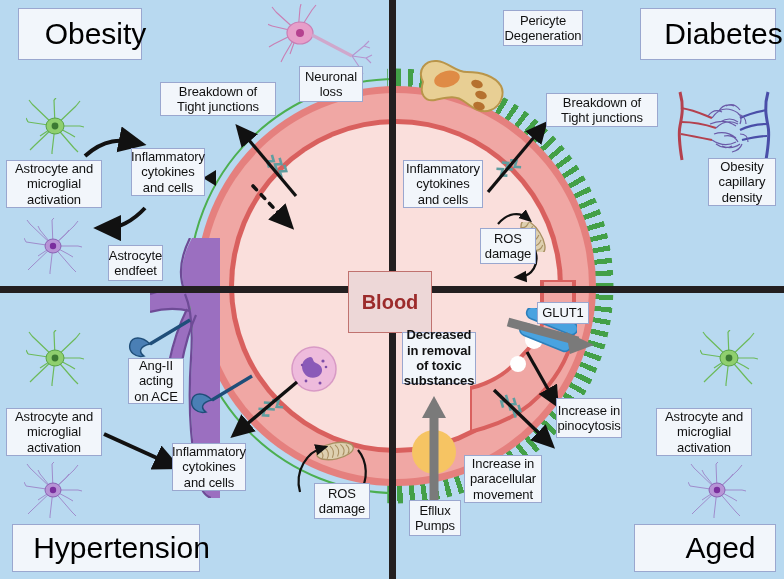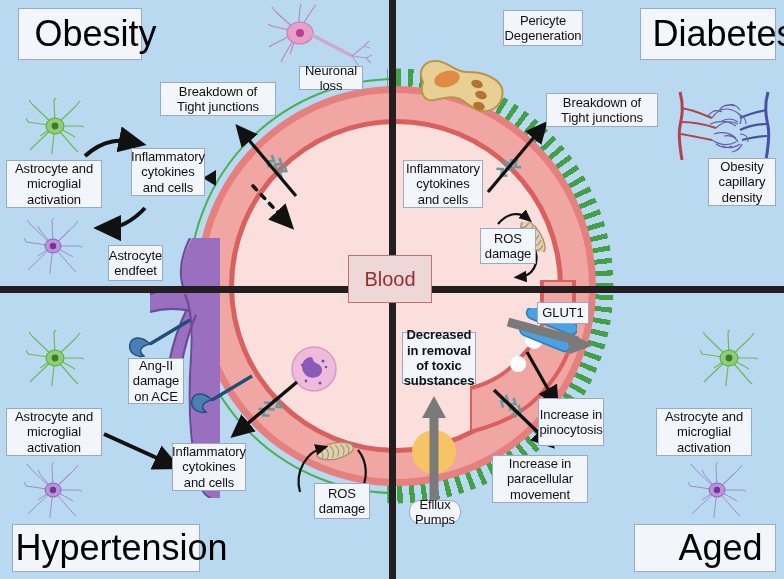--- a/index.html
+++ b/index.html
@@ -30,21 +30,21 @@
     box-sizing:border-box;
     padding:2px 3px;
     z-index:60;
     letter-spacing:-0.1px;
   }
   .title-lbl{
     position:absolute;
     background:#f2f6fb;
     border:1px solid #9aa7cf;
     color:#000;
-    font-size:36px;
+    font-size:30px;
     display:flex;align-items:center;justify-content:center;
     box-sizing:border-box;
     z-index:60;
     font-weight:400;
     padding-left:31px;
   }
   .blood-lbl{
     position:absolute;
     background:#edd7d7;
     border:1.5px solid #c0726f;
@@ -375,39 +375,39 @@
   </svg>
 
   <div class="divider horiz"></div>
   <div class="divider vert"></div>
 
   <div class="title-lbl" style="left:18px;top:8px;width:124px;height:52px;">Obesity</div>
   <div class="title-lbl" style="left:640px;top:8px;width:136px;height:52px;">Diabetes</div>
   <div class="title-lbl" style="left:12px;top:524px;width:188px;height:48px;">Hypertension</div>
   <div class="title-lbl" style="left:634px;top:524px;width:142px;height:48px;">Aged</div>
 
-  <div class="blood-lbl" style="left:348px;top:255px;width:84px;height:48px;">Blood</div>
+  <div class="blood-lbl" style="left:348px;top:271px;width:84px;height:62px;font-weight:bold;">Blood</div>
 
   <div class="lbl" style="left:160px;top:82px;width:116px;height:34px;">Breakdown of Tight junctions</div>
-  <div class="lbl" style="left:299px;top:66px;width:64px;height:24px;">Neuronal loss</div>
+  <div class="lbl" style="left:299px;top:66px;width:64px;height:36px;">Neuronal loss</div>
   <div class="lbl" style="left:131px;top:148px;width:74px;height:48px;">Inflammatory cytokines and cells</div>
   <div class="lbl" style="left:6px;top:160px;width:96px;height:48px;">Astrocyte and microglial activation</div>
   <div class="lbl" style="left:108px;top:245px;width:55px;height:36px;">Astrocyte endfeet</div>
 
   <div class="lbl" style="left:503px;top:10px;width:80px;height:36px;">Pericyte Degeneration</div>
   <div class="lbl" style="left:546px;top:93px;width:112px;height:34px;">Breakdown of Tight junctions</div>
   <div class="lbl" style="left:403px;top:160px;width:80px;height:48px;">Inflammatory cytokines and cells</div>
   <div class="lbl" style="left:480px;top:228px;width:56px;height:36px;">ROS damage</div>
   <div class="lbl" style="left:708px;top:158px;width:68px;height:48px;">Obesity capillary density</div>
 
-  <div class="lbl" style="left:128px;top:358px;width:56px;height:46px;">Ang-II damage on ACE</div>
+  <div class="lbl" style="left:128px;top:358px;width:56px;height:46px;">Ang-II acting on ACE</div>
   <div class="lbl" style="left:6px;top:408px;width:96px;height:48px;">Astrocyte and microglial activation</div>
   <div class="lbl" style="left:172px;top:443px;width:74px;height:48px;">Inflammatory cytokines and cells</div>
   <div class="lbl" style="left:314px;top:483px;width:56px;height:36px;">ROS damage</div>
 
   <div class="lbl" style="left:402px;top:332px;width:74px;height:52px;font-weight:bold;">Decreased in removal of toxic substances</div>
-  <div class="lbl" style="left:409px;top:500px;width:52px;height:24px;border-radius:11px;">Efllux Pumps</div>
+  <div class="lbl" style="left:409px;top:500px;width:52px;height:36px;">Efllux Pumps</div>
   <div class="lbl" style="left:537px;top:302px;width:52px;height:22px;">GLUT1</div>
-  <div class="lbl" style="left:538px;top:398px;width:66px;height:48px;">Increase in pinocytosis</div>
-  <div class="lbl" style="left:492px;top:455px;width:96px;height:48px;">Increase in paracellular movement</div>
+  <div class="lbl" style="left:556px;top:398px;width:66px;height:40px;">Increase in pinocytosis</div>
+  <div class="lbl" style="left:464px;top:455px;width:78px;height:48px;">Increase in paracellular movement</div>
   <div class="lbl" style="left:656px;top:408px;width:96px;height:48px;">Astrocyte and microglial activation</div>
 
 </div>
 
 </body></html>

